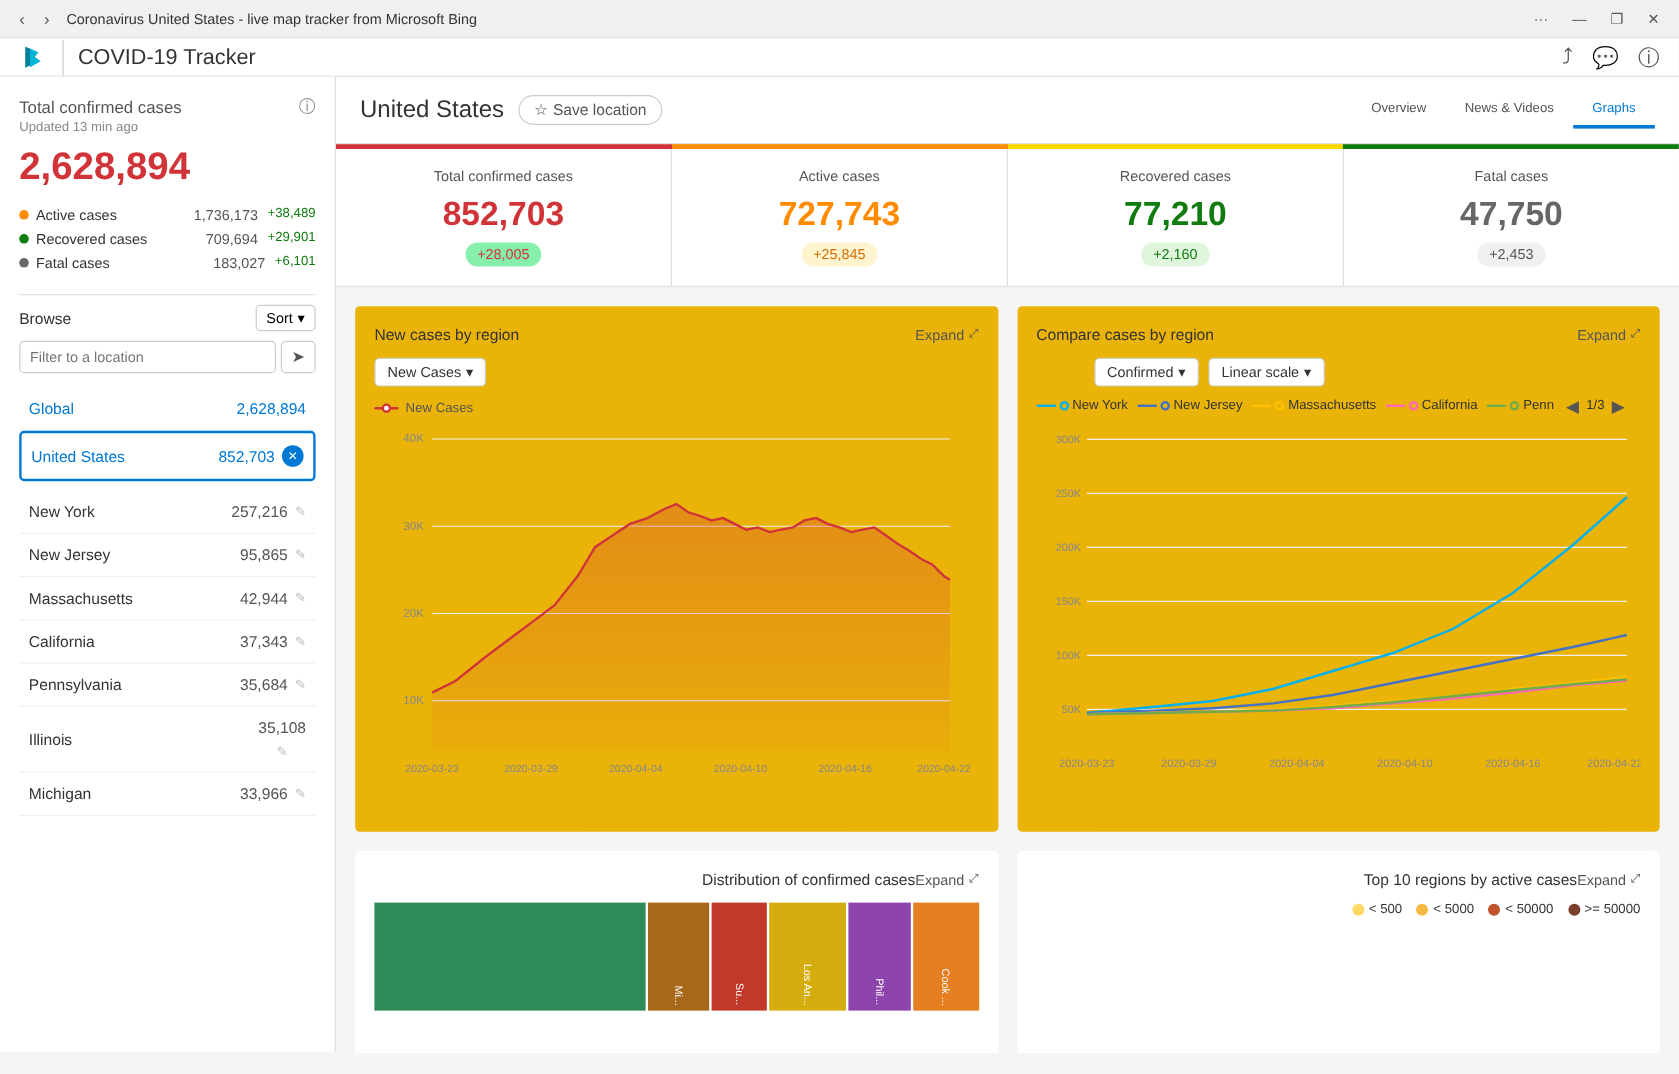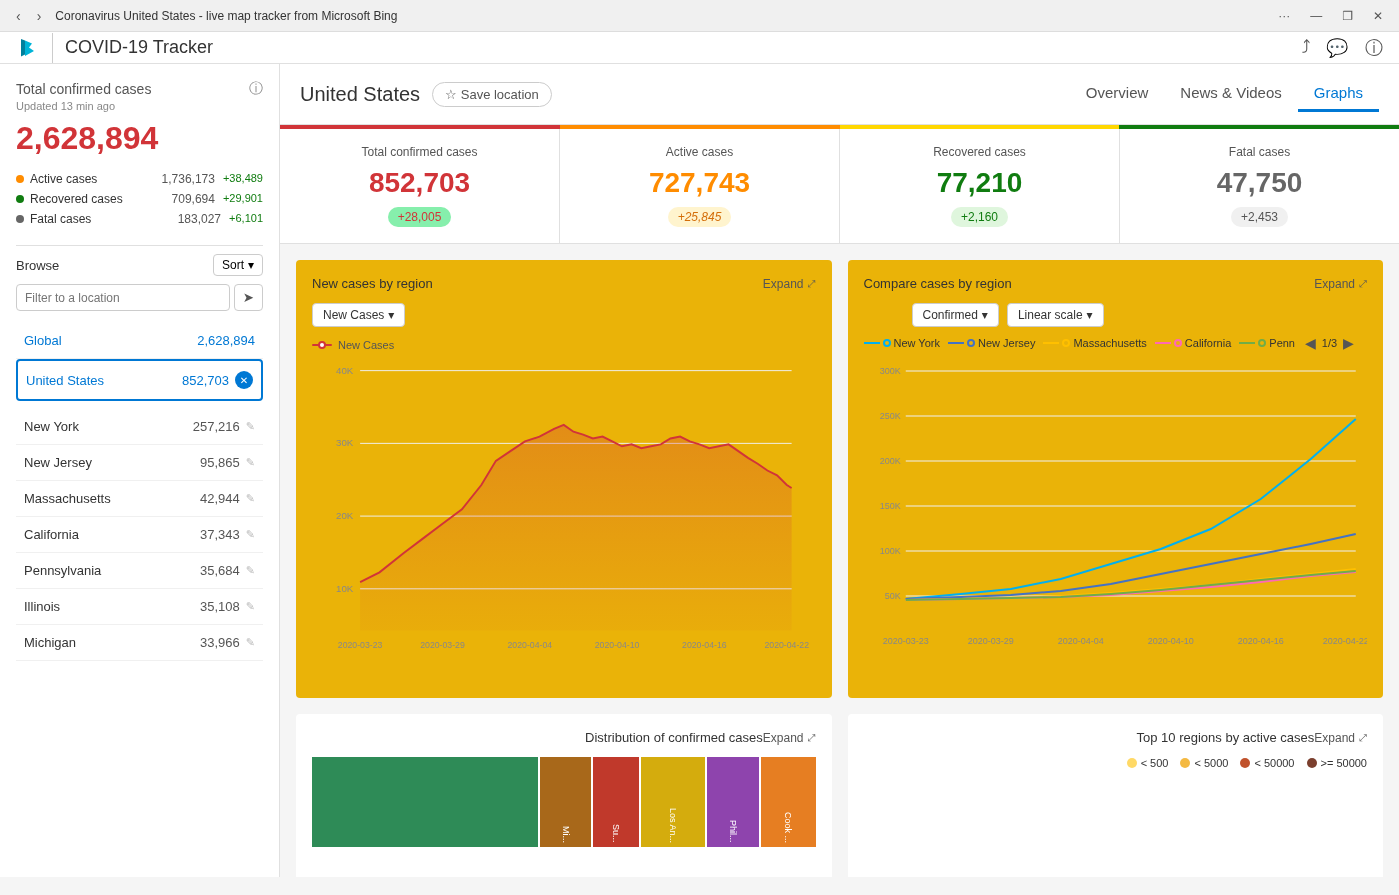--- a/index.html
+++ b/index.html
@@ -113,21 +113,21 @@
       border-bottom: 1px solid #e0e0e0;
     }
     .content-location { font-size: 20px; font-weight: 400; color: #333; }
     .save-location-btn {
       display: flex; align-items: center; gap: 4px;
       border: 1px solid #ccc; border-radius: 16px;
       padding: 4px 12px; cursor: pointer; background: white; font-size: 13px; color: #555; margin-left: 12px;
     }
     .content-nav { display: flex; gap: 0; }
     .content-nav-item {
-      padding: 8px 16px; cursor: pointer; color: #555; font-size: 15px; border-bottom: 3px solid transparent;
+      padding: 8px 16px; cursor: pointer; color: #555; font-size: 11px; border-bottom: 3px solid transparent;
     }
     .content-nav-item.active { color: #0078d4; border-bottom: 3px solid #0078d4; font-weight: 500; }
 
     
     .color-bar { height: 4px; display: flex; }
     .color-bar-red { background: #d13438; flex: 1; }
     .color-bar-orange { background: #ff8c00; flex: 1; }
     .color-bar-yellow { background: #ffd700; flex: 1; }
     .color-bar-green { background: #107c10; flex: 1; }
 
@@ -136,21 +136,21 @@
     .stat-card { flex: 1; padding: 16px 20px; text-align: center; border-right: 1px solid #e0e0e0; }
     .stat-card:last-child { border-right: none; }
     .stat-card-label { font-size: 12px; color: #555; margin-bottom: 8px; }
     .stat-card-value { font-size: 28px; font-weight: 600; margin-bottom: 8px; }
     .stat-card-value.red { color: #d13438; }
     .stat-card-value.orange { color: #ff8c00; }
     .stat-card-value.green { color: #107c10; }
     .stat-card-value.gray { color: #666; }
     .stat-card-badge { display: inline-block; padding: 3px 10px; border-radius: 12px; font-size: 12px; }
     .badge-red { background: #86efac; color: #d13438; }
-    .badge-orange { background: #fff4ce; color: #d46e0a; font-style: italic; }
+    .badge-orange { background: #fff4ce; color: #d46e0a; }
     .badge-green { background: #dff6dd; color: #107c10; }
     .badge-gray { background: #f0f0f0; color: #555; }
 
     
     .charts-section { display: flex; gap: 0; padding: 16px; gap: 16px; }
     .chart-panel { background: #eab308; border-radius: 4px; flex: 1; padding: 16px; }
     .chart-panel-header { display: flex; align-items: center; justify-content: space-between; margin-bottom: 12px; }
     .chart-panel-title { font-size: 13px; font-weight: 500; color: #333; }
     .expand-btn { display: flex; align-items: center; gap: 4px; color: #555; background: none; border: none; cursor: pointer; font-size: 12px; }
 
@@ -322,21 +322,21 @@
       </div>
       <div class="location-list-item">
         <span class="location-name">Pennsylvania</span>
         <div style="display:flex;align-items:center;gap:6px;">
           <span class="location-count">35,684</span>
           <span class="edit-icon">✎</span>
         </div>
       </div>
       <div class="location-list-item">
         <span class="location-name">Illinois</span>
-        <div style="display:flex;align-items:center;gap:6px;">
+        <div style="display:flex;align-items:center;gap:6px;flex-direction:column;">
           <span class="location-count">35,108</span>
           <span class="edit-icon">✎</span>
         </div>
       </div>
       <div class="location-list-item">
         <span class="location-name">Michigan</span>
         <div style="display:flex;align-items:center;gap:6px;">
           <span class="location-count">33,966</span>
           <span class="edit-icon">✎</span>
         </div>

